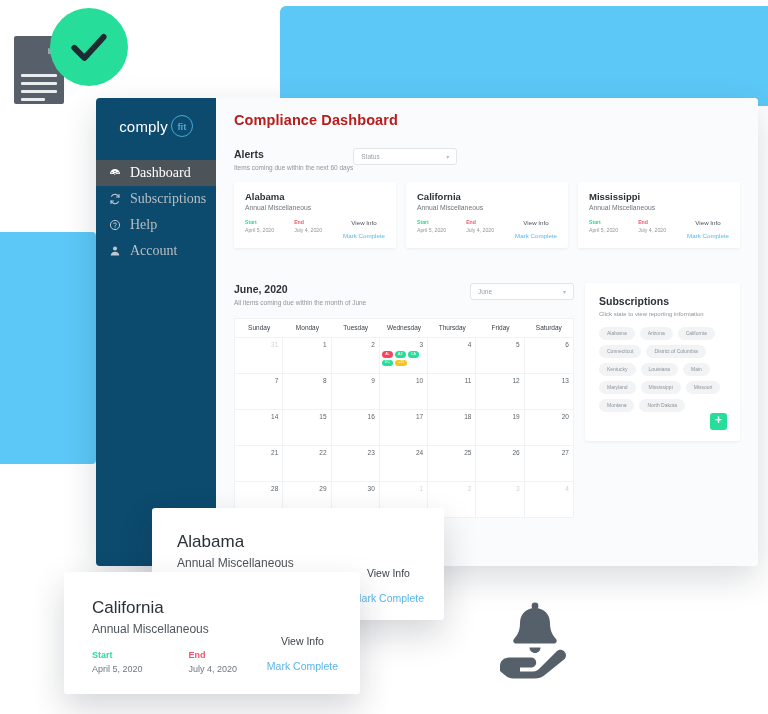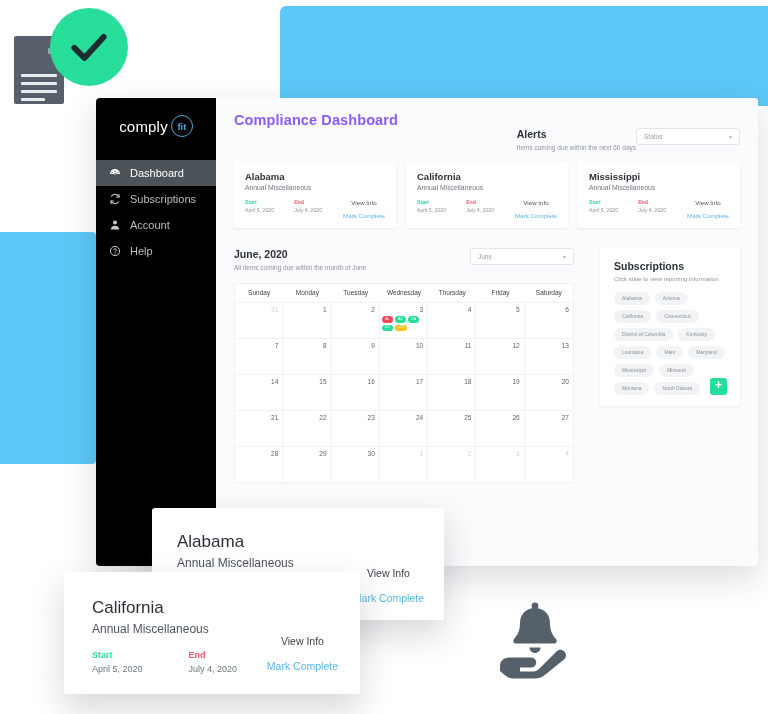--- a/index.html
+++ b/index.html
@@ -43,47 +43,47 @@
   
   #app-window {
     position: absolute; left: 96px; top: 98px; width: 662px; height: 468px;
     background: #fafbfc; border-radius: 4px;
     box-shadow: 0 12px 34px rgba(20,30,45,.16);
     overflow: hidden; display: flex;
   }
 
   
   #sidebar {
-    width: 120px; min-width:120px; background: #000000; color: #c9ced1;
+    width: 120px; min-width:120px; background: #0c4a6e; color: #c9ced1;
     display: flex; flex-direction: column; position: relative;
   }
   #logo { height: 56px; display:flex; align-items:center; justify-content:center; gap:3px; }
   #logo .logo-word { color:#fff; font-size:15px; letter-spacing:.2px; }
   #logo .logo-badge {
     width:22px; height:22px; border-radius:50%; border:1.4px solid #4aa8d8;
     color:#4aa8d8; font-size:9.5px; display:flex; align-items:center; justify-content:center;
     font-weight:bold;
   }
   .nav-item {
     height: 26px; display:flex; align-items:center; gap:9px; padding-left:13px;
-    font-size:11px; color:#b9bfc3; cursor:pointer;
+    font-size:14px; color:#b9bfc3; cursor:pointer;font-family:Liberation Serif, serif;
   }
   .nav-item.active { background:#4d5459; color:#ffffff; }
   .nav-icon { width:12px; height:12px; display:block; flex:0 0 12px; }
   .nav-icon svg { width:12px; height:12px; display:block; }
   #nav-list { margin-top: 6px; }
   #sidebar-footer {
     position:absolute; bottom:8px; right:10px; font-size:7px; color:#8d9499;
   }
 
   
   #content { flex:1; padding: 14px 18px 0 18px; background:#fafbfc; overflow:hidden; position:relative; }
-  #page-title { font-size: 14.5px; color:#8b5cf6; font-weight: bold; letter-spacing:.1px; }
-
-  .section-head { display:flex; align-items:flex-start; justify-content:flex-end; }
+  #page-title { font-size: 14.5px; color:#b91c1c; font-weight: bold; letter-spacing:.1px; }
+
+  .section-head { display:flex; align-items:flex-start; justify-content:flex-start; margin-top:20px; }
   .sec-title { font-size: 10.5px; font-weight:bold; color:#2b3137; }
   .sec-sub { font-size: 6.5px; color:#8e969c; margin-top:4px; }
 
   .select-box {
     width:104px; height:17px; border:1px solid #e2e6e9; border-radius:3px; background:#fff;
     display:flex; align-items:center; justify-content:space-between;
     padding: 0 7px; font-size:6.5px; color:#9aa1a7; cursor:pointer;
   }
   .select-box .caret { font-size:6px; color:#b6bcc1; }
 
@@ -98,21 +98,21 @@
   .alert-dates { display:flex; gap:20px; margin-top:8px; }
   .date-col .lbl { font-size:5.2px; font-weight:bold; }
   .date-col .lbl.start { color:#26DE9A; }
   .date-col .lbl.end { color:#f0556d; }
   .date-col .val { font-size:5.2px; color:#8e969c; margin-top:2px; }
   .alert-actions { position:absolute; right:11px; bottom:9px; text-align:center; }
   .view-info { font-size:6.2px; color:#4a5158; }
   .mark-complete { font-size:6.2px; color:#59b6e8; margin-top:6px; cursor:pointer; }
 
   
-  #lower-row { display:flex; gap:26px; margin-top:20px; align-items:flex-start; }
+  #lower-row { display:flex; gap:11px; margin-top:35px; align-items:flex-start; }
   #calendar-col { width: 340px; }
   #subs-col { flex:1; }
 
   .cal-head-row { display:flex; align-items:flex-start; justify-content:space-between; }
 
   
   #calendar { margin-top:12px; background:#fff; border:1px solid #f0f2f4; }
   .cal-dow-row { display:grid; grid-template-columns: repeat(7,1fr); }
   .cal-dow { font-size:6.5px; color:#3b4248; text-align:center; padding:5px 0 6px; }
   .cal-week { display:grid; grid-template-columns: repeat(7,1fr); }
@@ -231,37 +231,37 @@
                 <path d="M4 16a8.5 8.5 0 0015 1.5"></path>
                 <polyline points="4,21 4,16 9,16"></polyline>
               </svg>
           </span>
           <span>Subscriptions</span>
         </div>
 
 
         <div class="nav-item">
           <span class="nav-icon">
-            <svg viewBox="0 0 24 24" fill="#c3c9cd">
-                <circle cx="12" cy="7" r="4"></circle>
-                <path d="M3.5 21c0-4.7 3.8-7.5 8.5-7.5s8.5 2.8 8.5 7.5z"></path>
-              </svg>
-          </span>
-          <span>Account</span>
-        </div>
-
-        <div class="nav-item">
-          <span class="nav-icon">
             <svg viewBox="0 0 24 24" fill="none" stroke="#c3c9cd" stroke-width="2">
                 <circle cx="12" cy="12" r="9.2"></circle>
                 <path d="M9.4 9.2a2.7 2.7 0 015.2 1c0 1.9-2.6 2.2-2.6 4.1" stroke-linecap="round"></path>
                 <circle cx="12" cy="17.4" r="1.1" fill="#c3c9cd" stroke="none"></circle>
               </svg>
           </span>
           <span>Help</span>
+        </div>
+
+        <div class="nav-item">
+          <span class="nav-icon">
+            <svg viewBox="0 0 24 24" fill="#c3c9cd">
+                <circle cx="12" cy="7" r="4"></circle>
+                <path d="M3.5 21c0-4.7 3.8-7.5 8.5-7.5s8.5 2.8 8.5 7.5z"></path>
+              </svg>
+          </span>
+          <span>Account</span>
         </div>
 
 
       </div>
 
       <div id="sidebar-footer">Bitami</div>
     </div>
 
     <div id="content">
 

